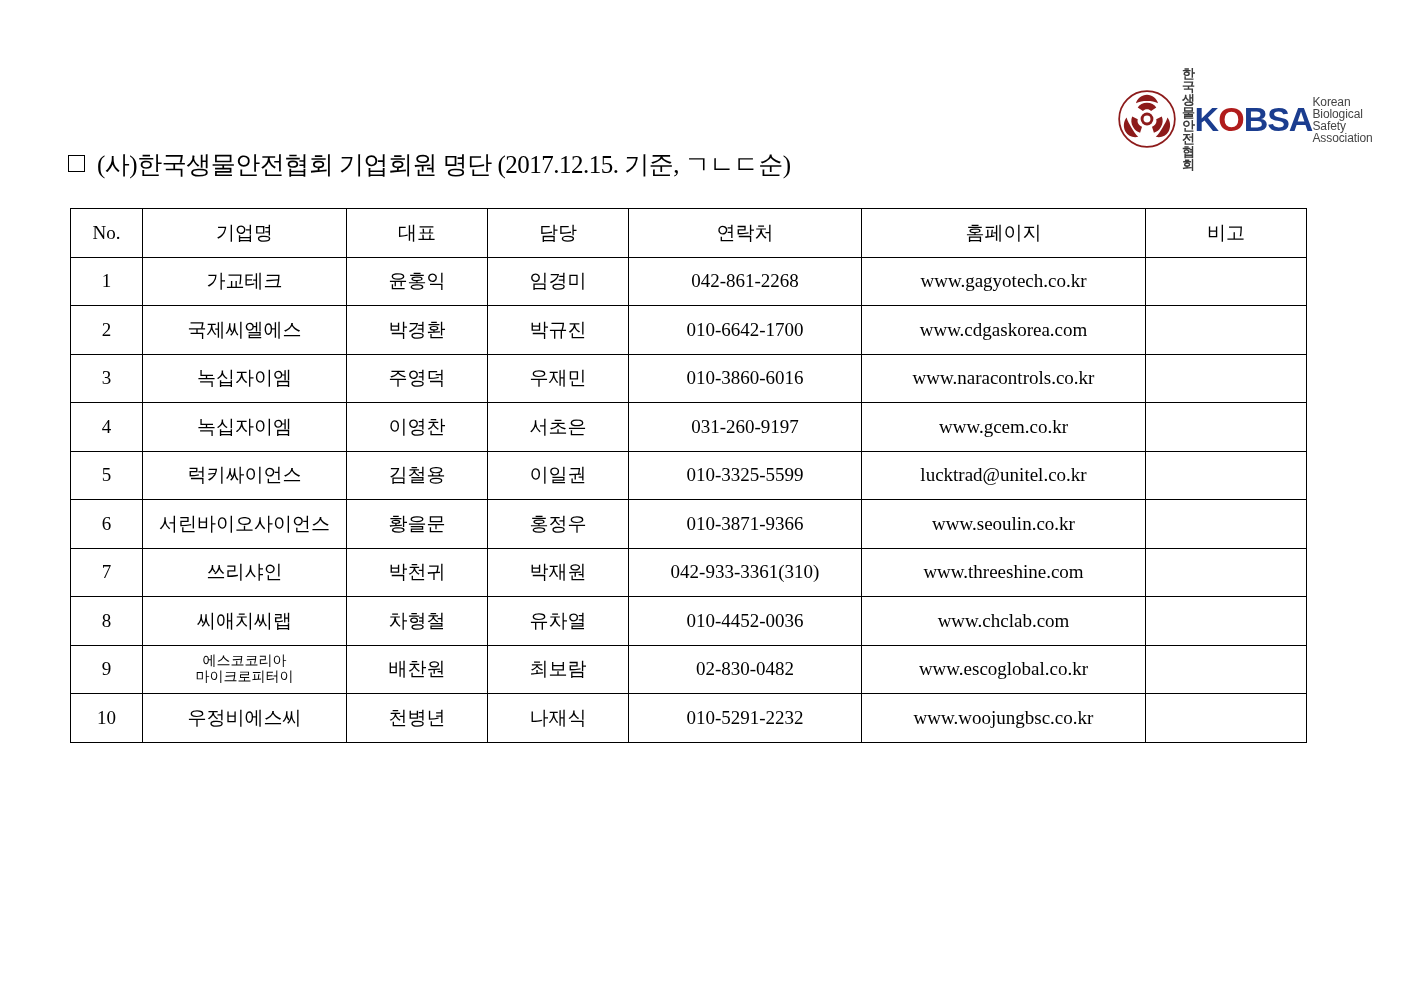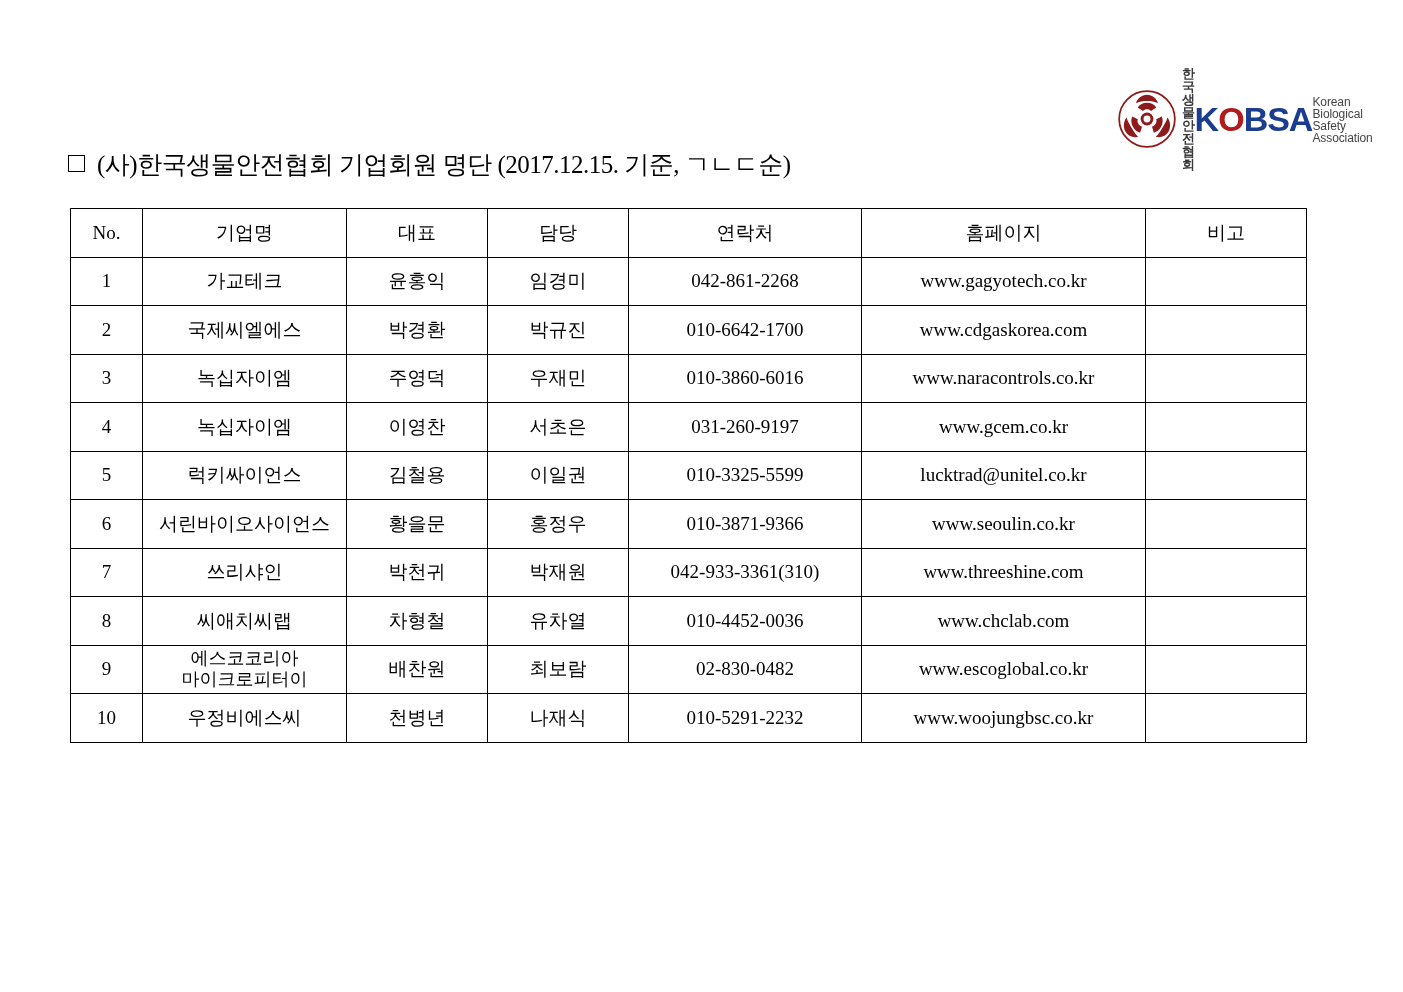--- a/index.html
+++ b/index.html
@@ -108,21 +108,21 @@
   .col-no      { width: 72px; }
   .col-company { width: 204px; }
   .col-ceo     { width: 141px; }
   .col-manager { width: 141px; }
   .col-contact { width: 233px; }
   .col-home    { width: 284px; }
   .col-note    { width: 161px; }
 
   .cell-two-line {
     line-height: 1.18;
-    font-size: 18px;
+    font-size: 14px;
   }
   .cell-two-line span { display: block; }
 </style>
 </head>
 <body>
 
 <div class="logo-area">
   <svg class="biohazard" viewBox="0 0 100 100">
     <circle cx="50" cy="50" r="48" fill="#ffffff" stroke="#8d1b1b" stroke-width="3"></circle>
     <g fill="#8d1b1b">

